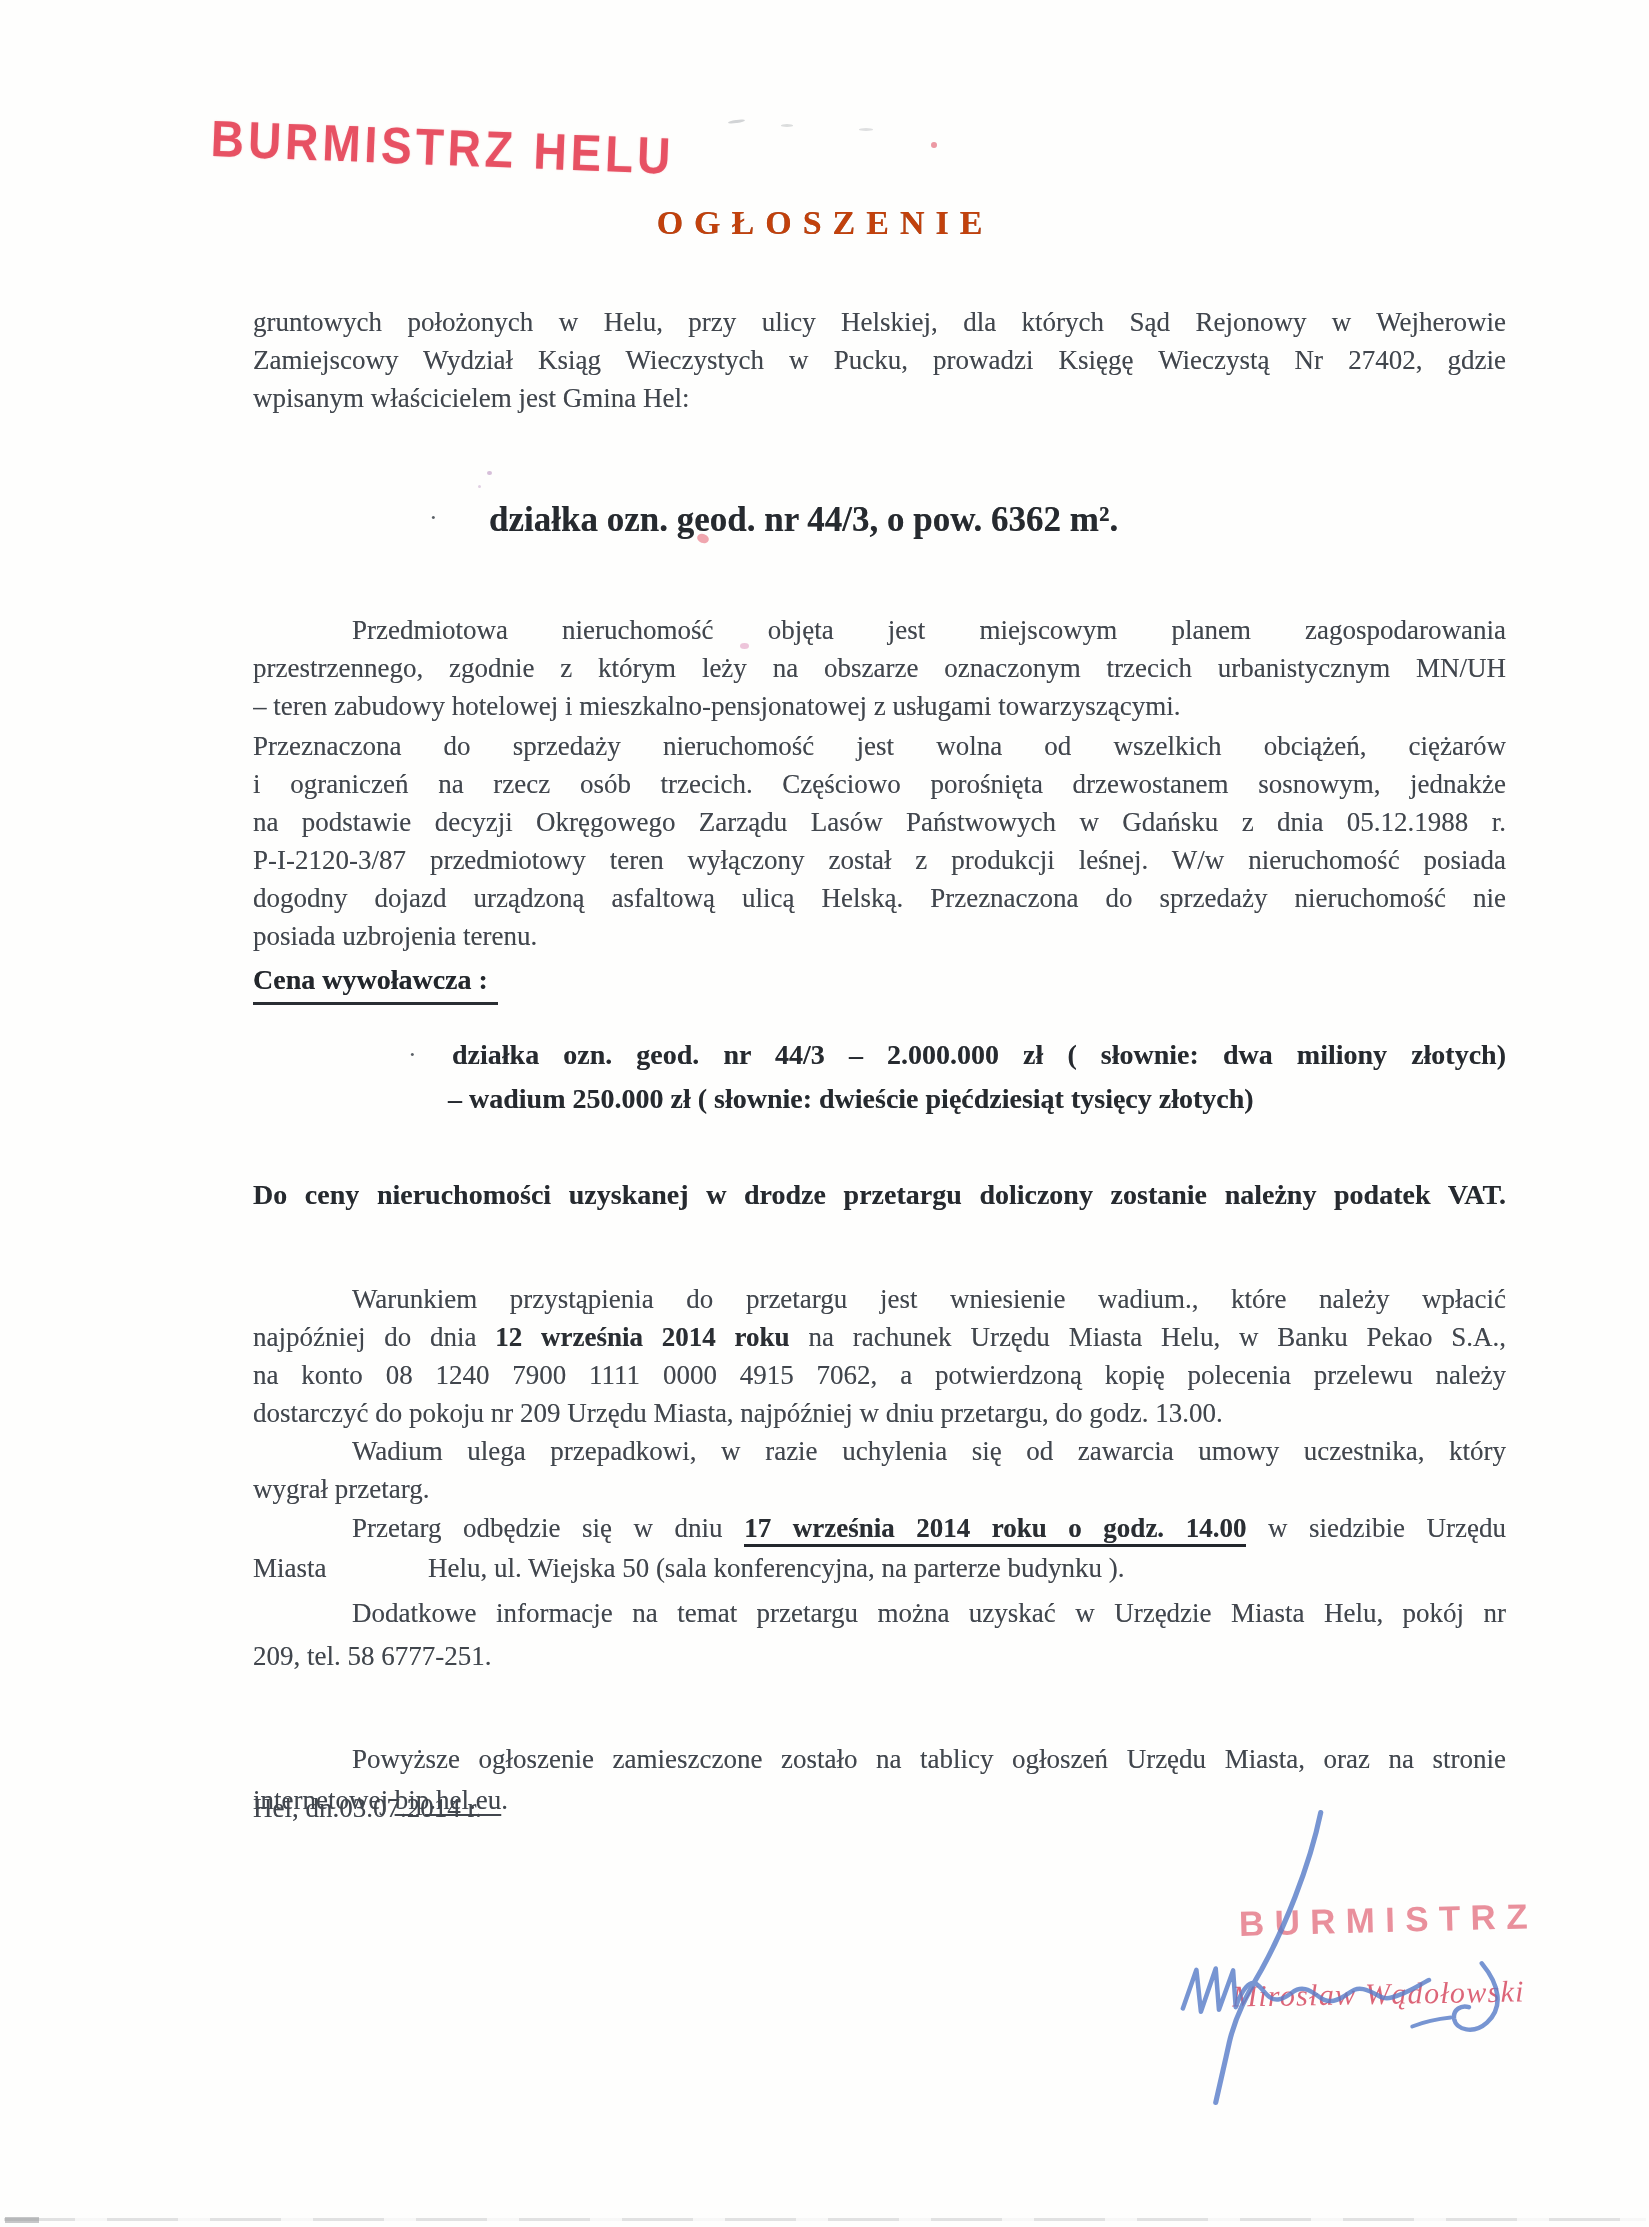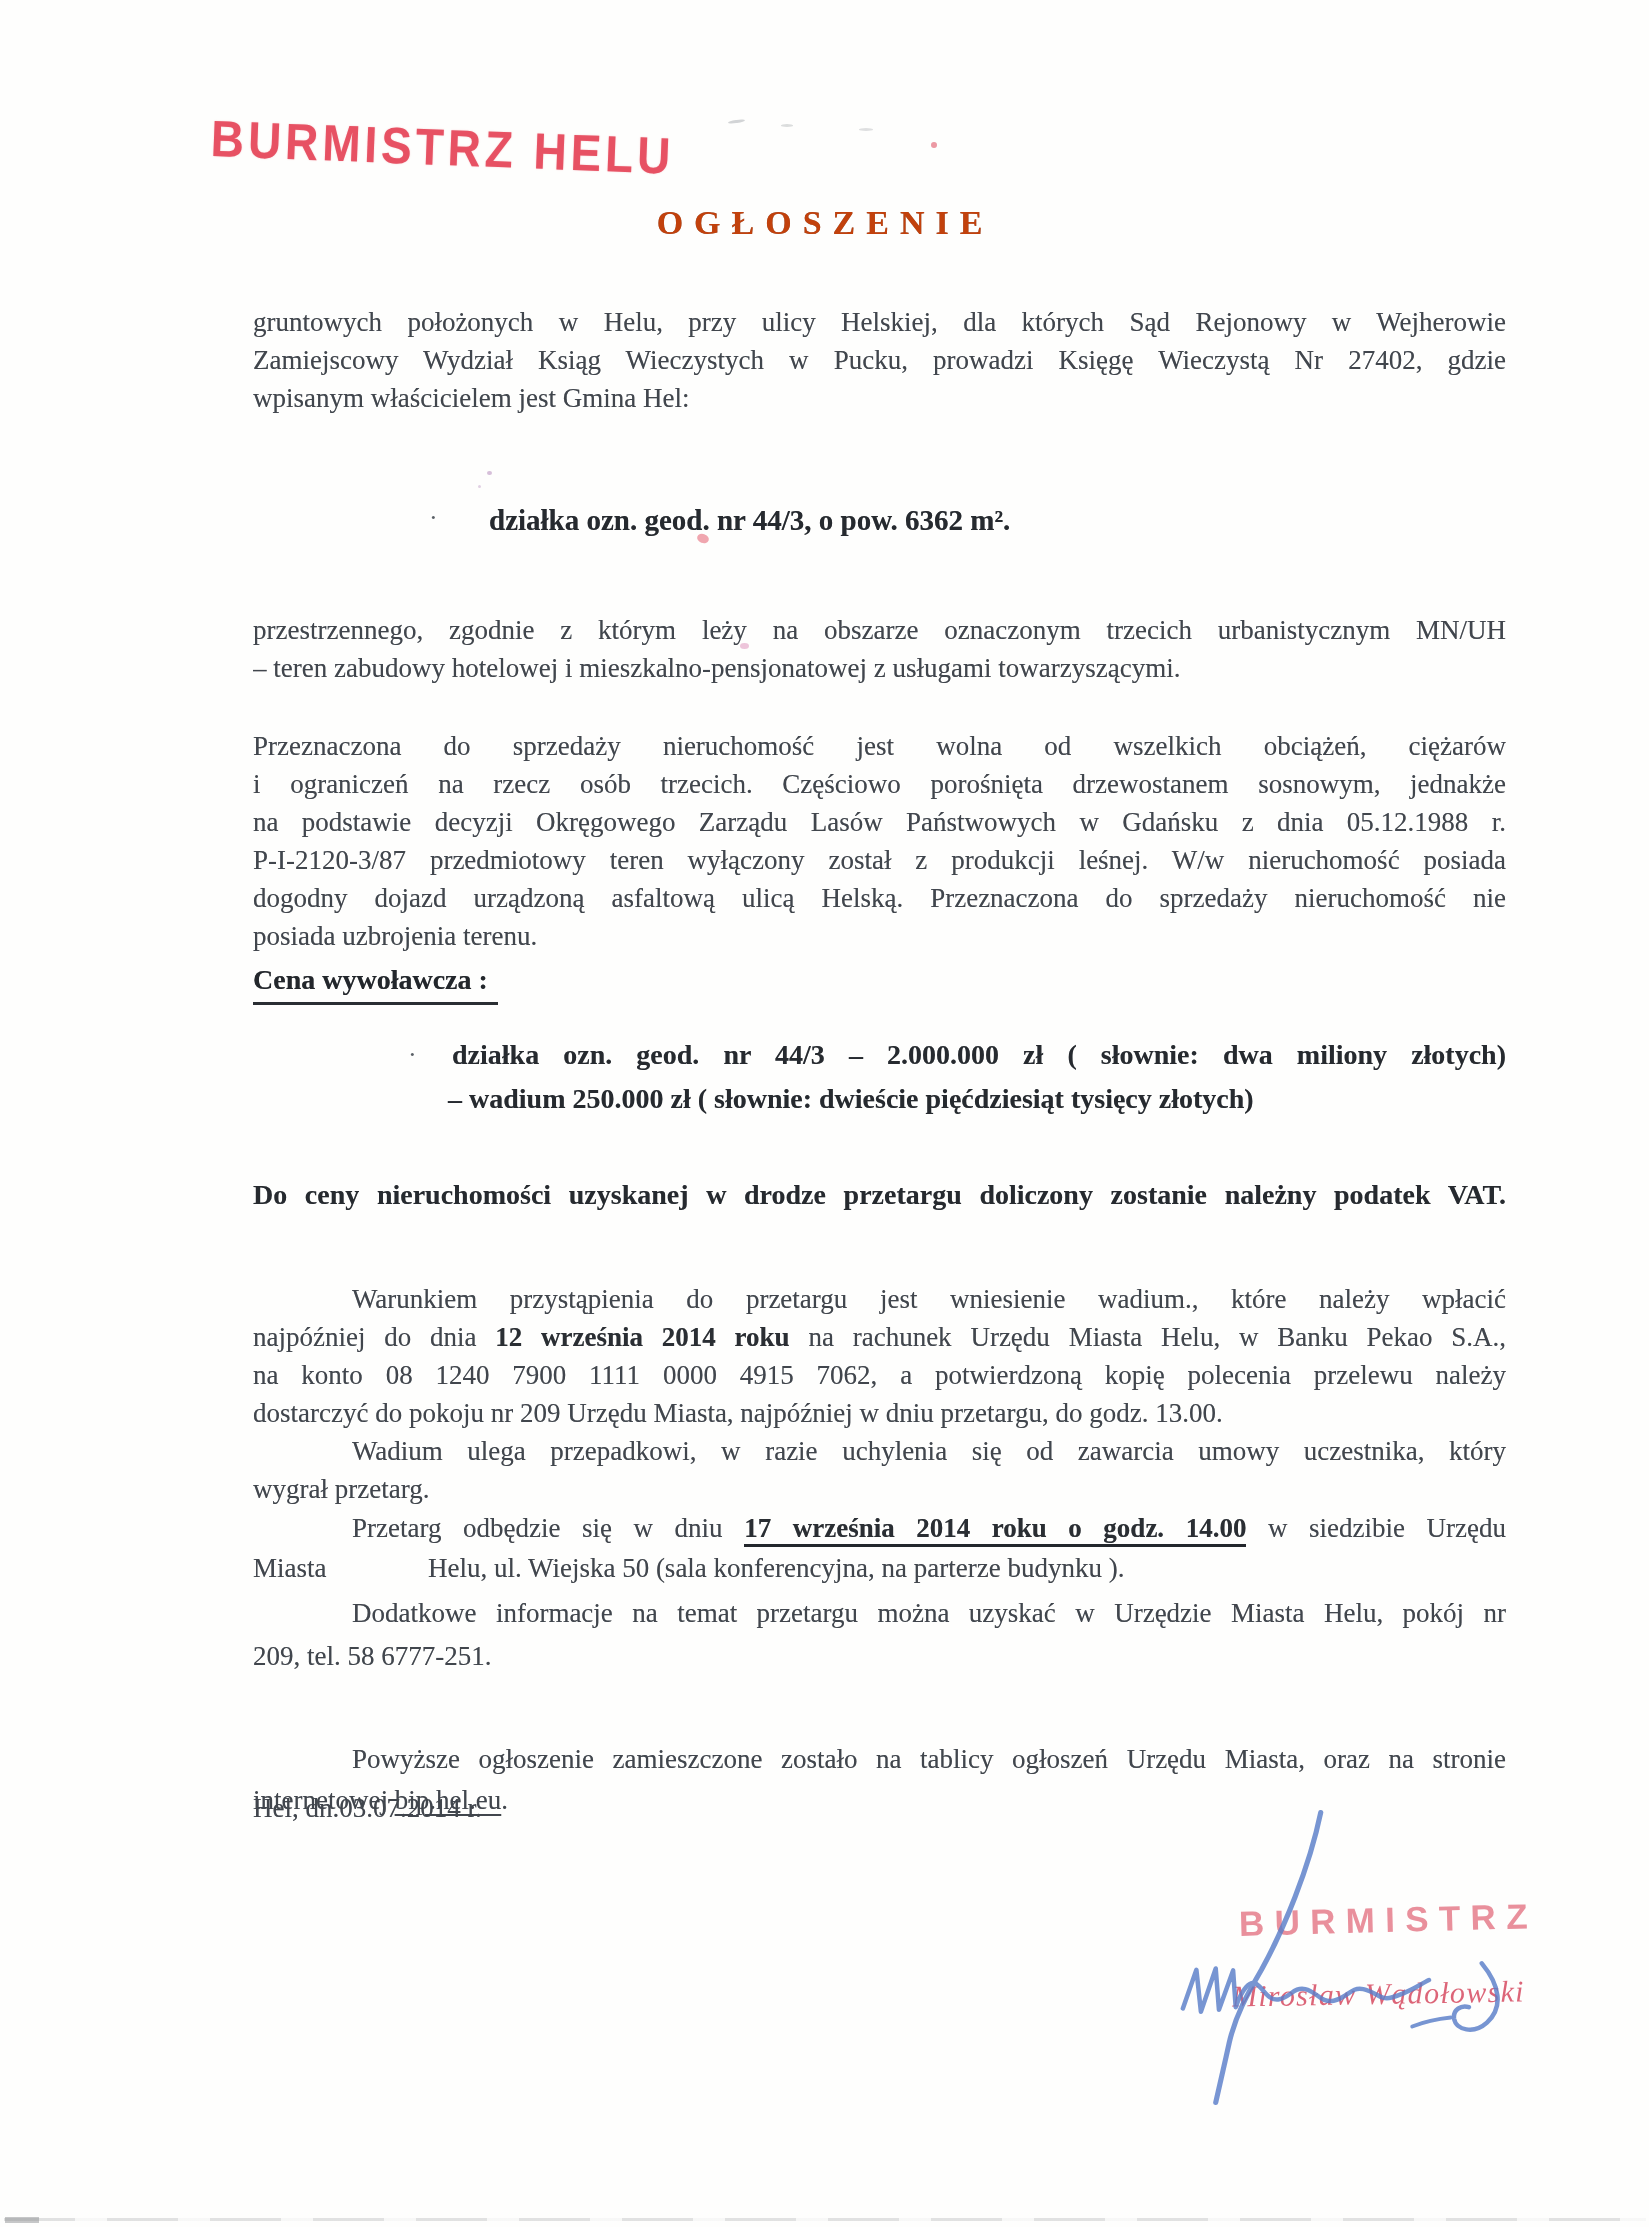--- a/index.html
+++ b/index.html
@@ -37,21 +37,21 @@
     height:38px; line-height:38px; font-size:27px;
     text-shadow:0 0 0.6px rgba(73,79,87,0.45);
     overflow:hidden; white-space:nowrap;
   }
   .jl { text-align:justify; text-align-last:justify; white-space:normal; }
   .left { text-align:left; }
   .ind { padding-left:99px; }
   .b { font-weight:bold; color:#2a2e33; text-shadow:0 0 0.6px rgba(42,46,51,0.45); }
 
   .parcel-text {
-    padding-left:236px; font-size:29px; font-weight:bold; color:#262a2f;
+    padding-left:236px; font-size:35px; font-weight:bold; color:#262a2f;
     text-shadow:0 0 0.6px rgba(38,42,47,0.5);
   }
   .bullet {
     position:absolute; top:3.9px; font-size:26px; color:#5a6066; line-height:26px;
   }
 
   .price-heading {
     position:absolute; left:253px; top:964px;
     font-size:28px; font-weight:bold; color:#23272c;
     border-bottom:3.2px solid #2a2e33; padding-bottom:6.4px; padding-right:10.3px;
@@ -124,20 +124,21 @@
   <div class="speck" style="left:487px; top:471px; width:4.5px; height:3.9px; background:rgba(150,90,160,0.38);"></div>
   <div class="speck" style="left:478px; top:485px; width:3.2px; height:3.2px; background:rgba(150,90,160,0.28);"></div>
 
   <div class="block" style="top:501px; height:45px;">
     <span class="bullet" style="left:176px;">·</span>
     <div class="ln left parcel-text">działka ozn. geod. nr 44/3, o pow. 6362 m².</div>
   </div>
   <div class="speck" style="left:697px; top:534px; width:11.6px; height:9px; background:rgba(225,60,80,0.45); transform:rotate(20deg);"></div>
 
   <div class="block" style="top:611px;">
+    <div class="ln jl ind">Przedmiotowa nieruchomość objęta jest miejscowym planem zagospodarowania</div>
     <div class="ln jl">przestrzennego, zgodnie z którym leży na obszarze oznaczonym trzecich urbanistycznym MN/UH</div>
     <div class="ln left">– teren zabudowy hotelowej i mieszkalno-pensjonatowej z usługami towarzyszącymi.</div>
   </div>
   <div class="speck" style="left:740px; top:643px; width:9px; height:6.4px; background:rgba(215,120,170,0.42);"></div>
 
   <div class="block" style="top:727px;">
     <div class="ln jl">Przeznaczona do sprzedaży nieruchomość jest wolna od wszelkich obciążeń, ciężarów</div>
     <div class="ln jl">i ograniczeń na rzecz osób trzecich. Częściowo porośnięta drzewostanem sosnowym, jednakże</div>
     <div class="ln jl">na podstawie decyzji Okręgowego Zarządu Lasów Państwowych w Gdańsku z dnia 05.12.1988 r.</div>
     <div class="ln jl">P-I-2120-3/87 przedmiotowy teren wyłączony został z produkcji leśnej. W/w nieruchomość posiada</div>

